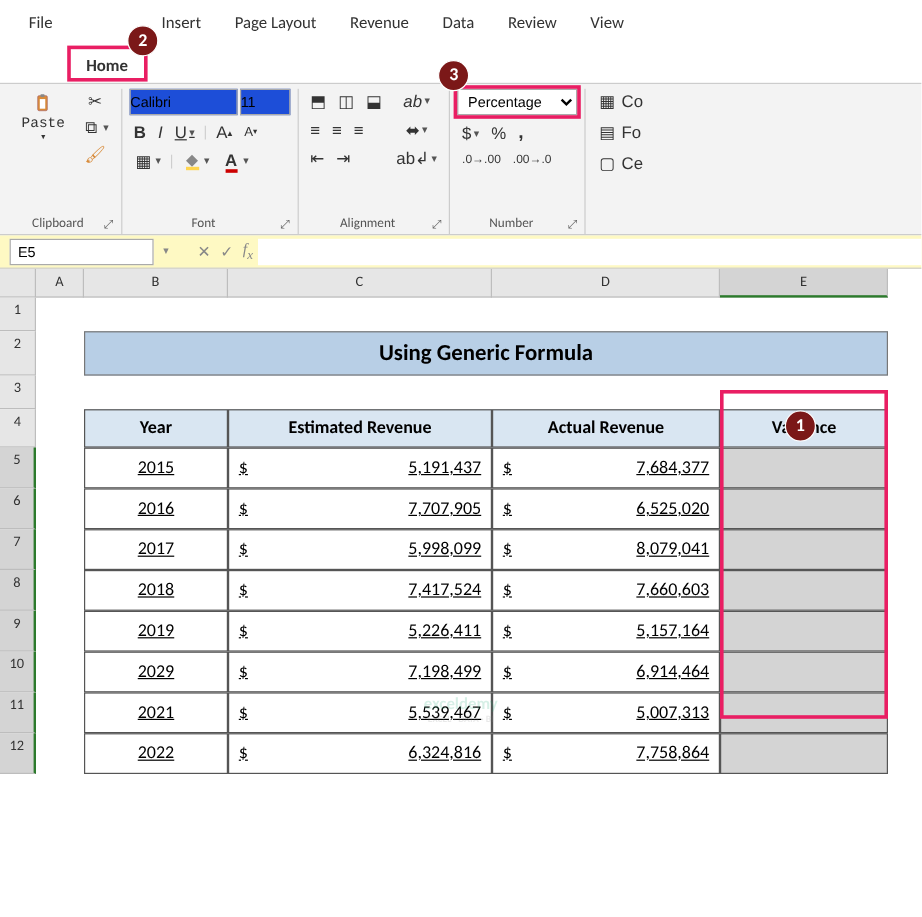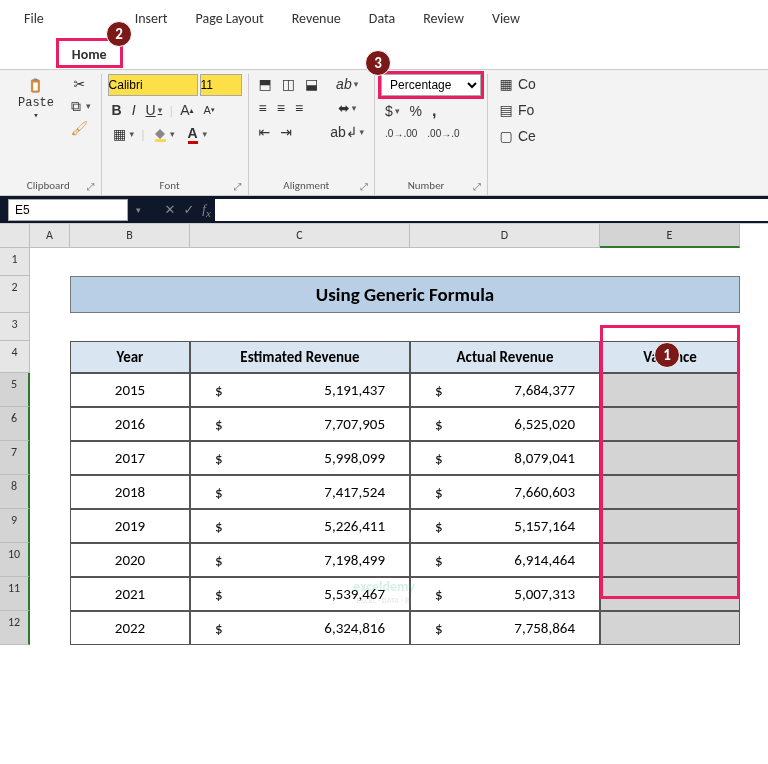--- a/index.html
+++ b/index.html
@@ -14,52 +14,52 @@
 
 .ribbon { display: flex; background: #f3f3f3; border-bottom: 1px solid #ccc; padding: 4px 6px 0 6px; height: 126px; }
 .group { display: flex; flex-direction: column; justify-content: space-between; border-right: 1px solid #ccc; padding: 0 6px; }
 .group-label { text-align: center; font-size: 11px; color: #555; padding: 3px 0; }
 .group-body { display: flex; gap: 4px; flex: 1; align-items: flex-start; }
 .col { display: flex; flex-direction: column; gap: 2px; }
 .row { display: flex; gap: 2px; align-items: center; }
 .btn { background: transparent; border: none; padding: 2px 4px; cursor: pointer; display: flex; align-items: center; justify-content: center; font-size: 14px; color: #333; border-radius: 2px; }
 .btn-lg { flex-direction: column; padding: 4px 6px; font-size: 12px; font-family: Liberation Mono, monospace; }
 .btn-lg svg, .btn-lg .ico { margin-bottom: 2px; }
-.font-select { font-size: 12px; height: 22px; background: #fde047; border: 1px solid #aaa; }
+.font-select { font-size: 12px; height: 22px; background: #1d4ed8; border: 1px solid #aaa; }
 .font-select.name { width: 90px; }
 .font-select.size { width: 42px; }
 .drop::after { content: "▾"; font-size: 9px; margin-left: 2px; color: #555; }
 .ico { display: inline-flex; width: 16px; height: 16px; align-items: center; justify-content: center; }
 .dialog-launch { font-size: 10px; color: #666; align-self: flex-end; padding-bottom: 2px; }
 .num-format-wrap { position: relative; border-radius: 11px; }
 .num-format { width: 100px; height: 22px; border: 1px solid #aaa; background: #fff; font-size: 12px; padding: 0 4px; }
 .num-highlight { position: absolute; border: 3px solid #E91E63; top: -3px; left: -3px; right: -3px; bottom: -3px; pointer-events: none; }
 
 
 .badge { position: absolute; width: 26px; height: 26px; border-radius: 50%; background: #7b1818; color: #fff; font-weight: bold; font-size: 15px; display: flex; align-items: center; justify-content: center; z-index: 20; border: 1px solid #fff; }
 
 
-.fbar { display: flex; align-items: center; border-bottom: 1px solid #ccc; height: 28px; background: #0f172a; }
+.fbar { display: flex; align-items: center; border-bottom: 1px solid #ccc; height: 28px; background: #fef9c3; }
 .namebox { width: 120px; height: 22px; border: 1px solid #aaa; margin: 0 8px; padding: 0 6px; font-size: 12px; }
 .fbar .btn { color: #888; font-size: 13px; }
 .fx { font-style: italic; font-family: serif; }
 .formula-input { flex: 1; height: 22px; border: none; padding: 0 6px; }
 
 
 .grid { display: grid; grid-template-columns: 30px 40px 120px 220px 190px 140px; font-size: 13px; }
 .grid-wrap { overflow: hidden; }
 .colhdr, .rowhdr, .corner { background: #e6e6e6; border-right: 1px solid #bdbdbd; border-bottom: 1px solid #bdbdbd; text-align: center; font-size: 12px; color: #333; padding: 4px 0; }
 .colhdr.sel { background: #d4d4d4; border-bottom: 2px solid #2c7a2c; }
 .rowhdr.sel { background: #d4d4d4; border-right: 2px solid #2c7a2c; }
 .cell { border-right: 1px solid transparent; border-bottom: 1px solid transparent; min-height: 28px; }
 
 
 .title-row { grid-column: 2 / span 5; background: #b8cfe6; text-align: center; font-size: 19px; font-weight: bold; padding: 6px 0; border: 1px solid #777; }
 .th { background: #d9e6f2; border: 1px solid #555; font-weight: bold; text-align: center; padding: 6px 4px; font-size: 15px; }
-.td { border: 1px solid #555; padding: 4px 24px; font-size: 15px; display: flex; align-items: center; height: 34px; }
+.td { border: 1px solid #555; padding: 4px 8px; font-size: 15px; display: flex; align-items: center; height: 34px; text-decoration: underline; }
 .td.year { justify-content: center; }
 .td.money { justify-content: space-between; }
 .td.var { background: #d4d4d4; }
 .var-hl-box { position: absolute; border: 3px solid #E91E63; pointer-events: none; }
 
 
 .wm { position: absolute; bottom: 40px; left: 50%; transform: translateX(-50%); opacity: 0.18; font-size: 14px; color: #2a7; font-weight: bold; text-align: center; pointer-events: none; }
 .wm small { font-size: 8px; display: block; color: #888; }
 </style>
 </head>
@@ -338,21 +338,21 @@
         <span>$</span>
         <span>5,226,411</span>
       </div>
       <div class="td money">
         <span>$</span>
         <span>5,157,164</span>
       </div>
       <div class="td var"></div>
       <div class="rowhdr sel">10</div>
       <div class="cell"></div>
-      <div class="td year">2020</div>
+      <div class="td year">2029</div>
       <div class="td money">
         <span>$</span>
         <span>7,198,499</span>
       </div>
       <div class="td money">
         <span>$</span>
         <span>6,914,464</span>
       </div>
       <div class="td var"></div>
       <div class="rowhdr sel">11</div>

